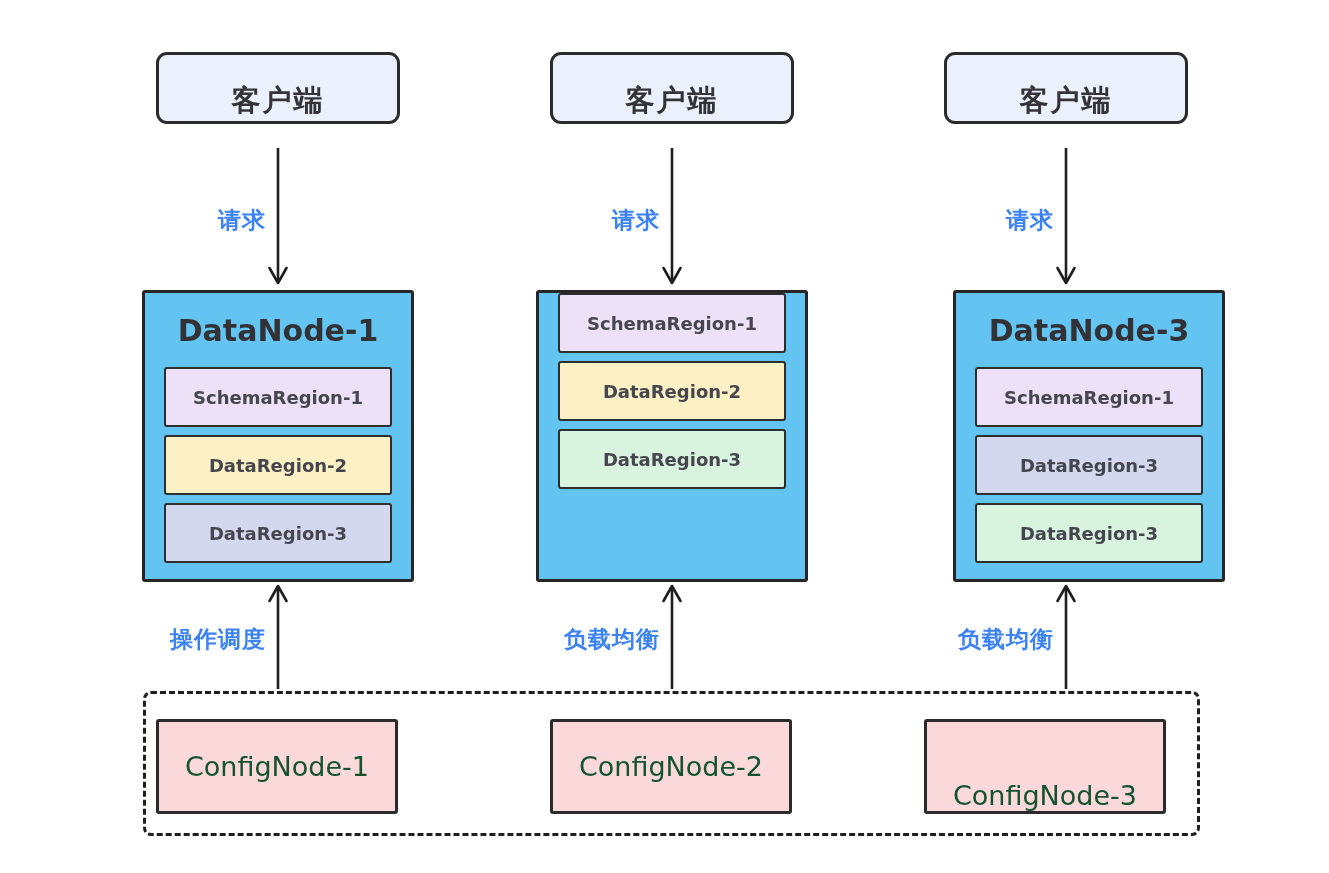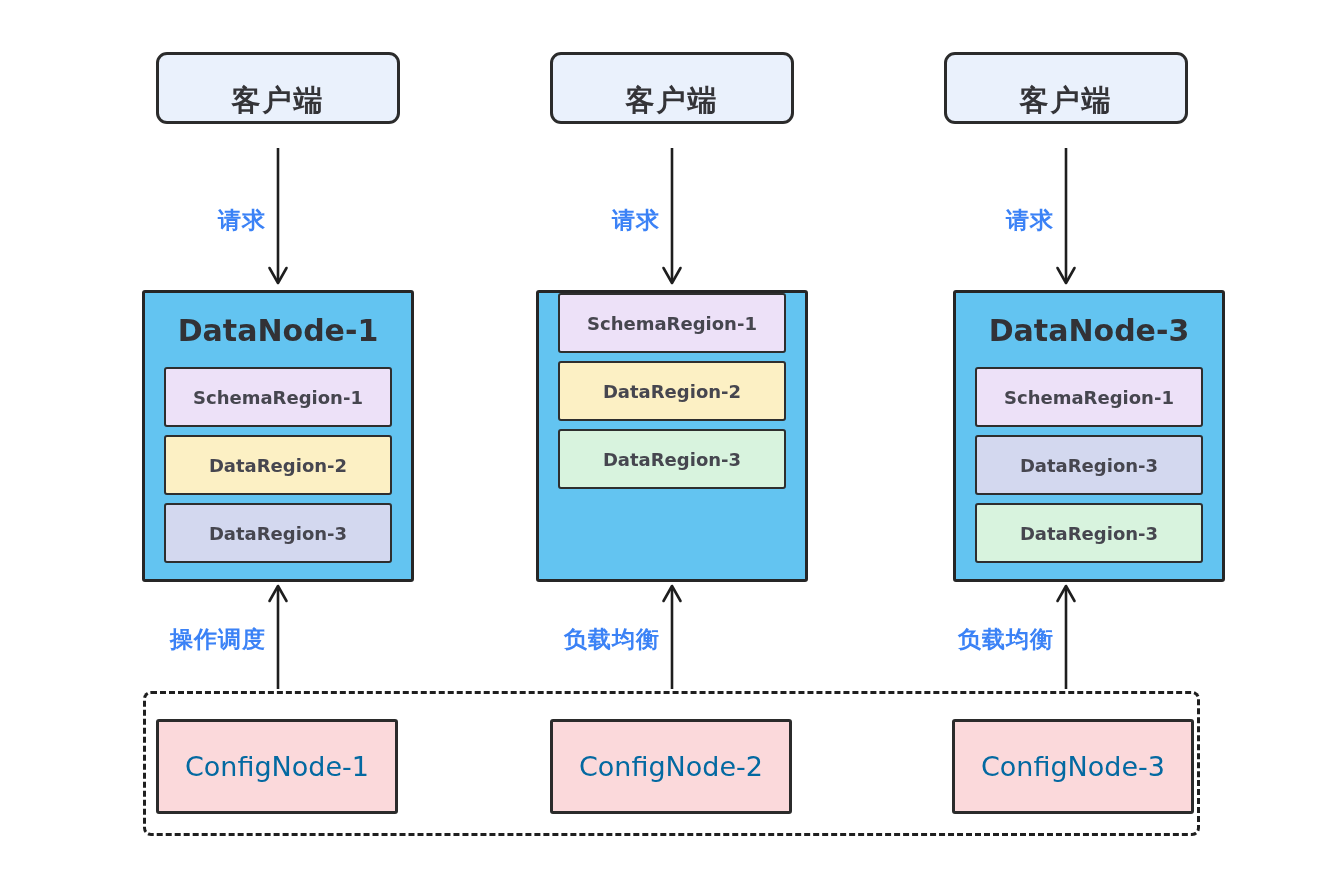--- a/index.html
+++ b/index.html
@@ -74,23 +74,23 @@
     border:3px dashed #1f1f1f;
     border-radius:8px;
     background:#ffffff;
   }
   .confignode{
     position:absolute;top:719px;width:242px;height:95px;
     background:#fbd9db;
     border:3px solid var(--line);
     border-radius:3px;
     display:flex;align-items:center;justify-content:center;
-    font-size:27px;font-weight:500;color:#0369a1;
-  }
-  .confignode.n1{left:156px;} .confignode.n2{left:550px;text-align:right;} .confignode.n3{left:952px;}
+    font-size:27px;font-weight:500;color:#14532d;
+  }
+  .confignode.n1{left:156px;} .confignode.n2{left:550px;text-align:right;} .confignode.n3{left:924px;align-items:flex-end;}
 </style>
 </head>
 <body>
 
 <div class="canvas">
 
   <div class="client c1">
     <span>客户端</span>
   </div>
   <div class="client c2">

